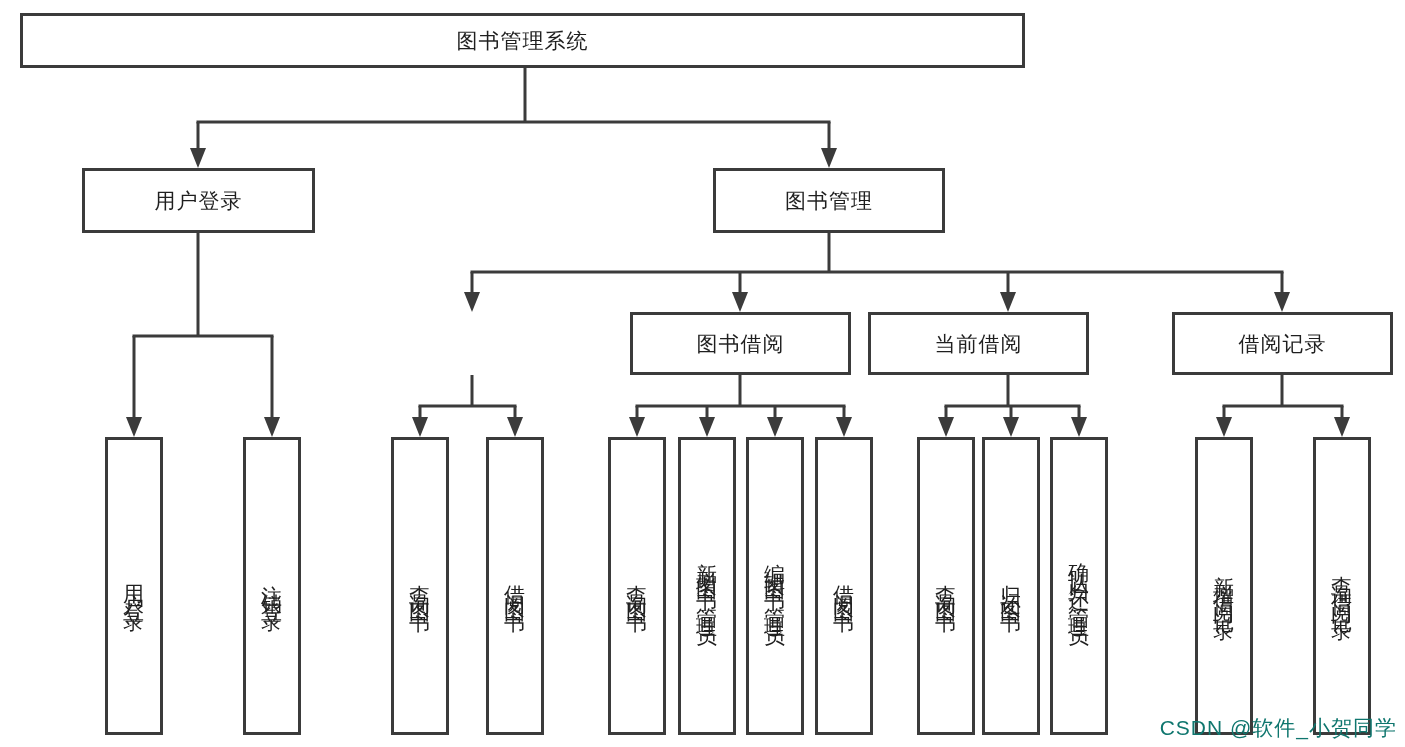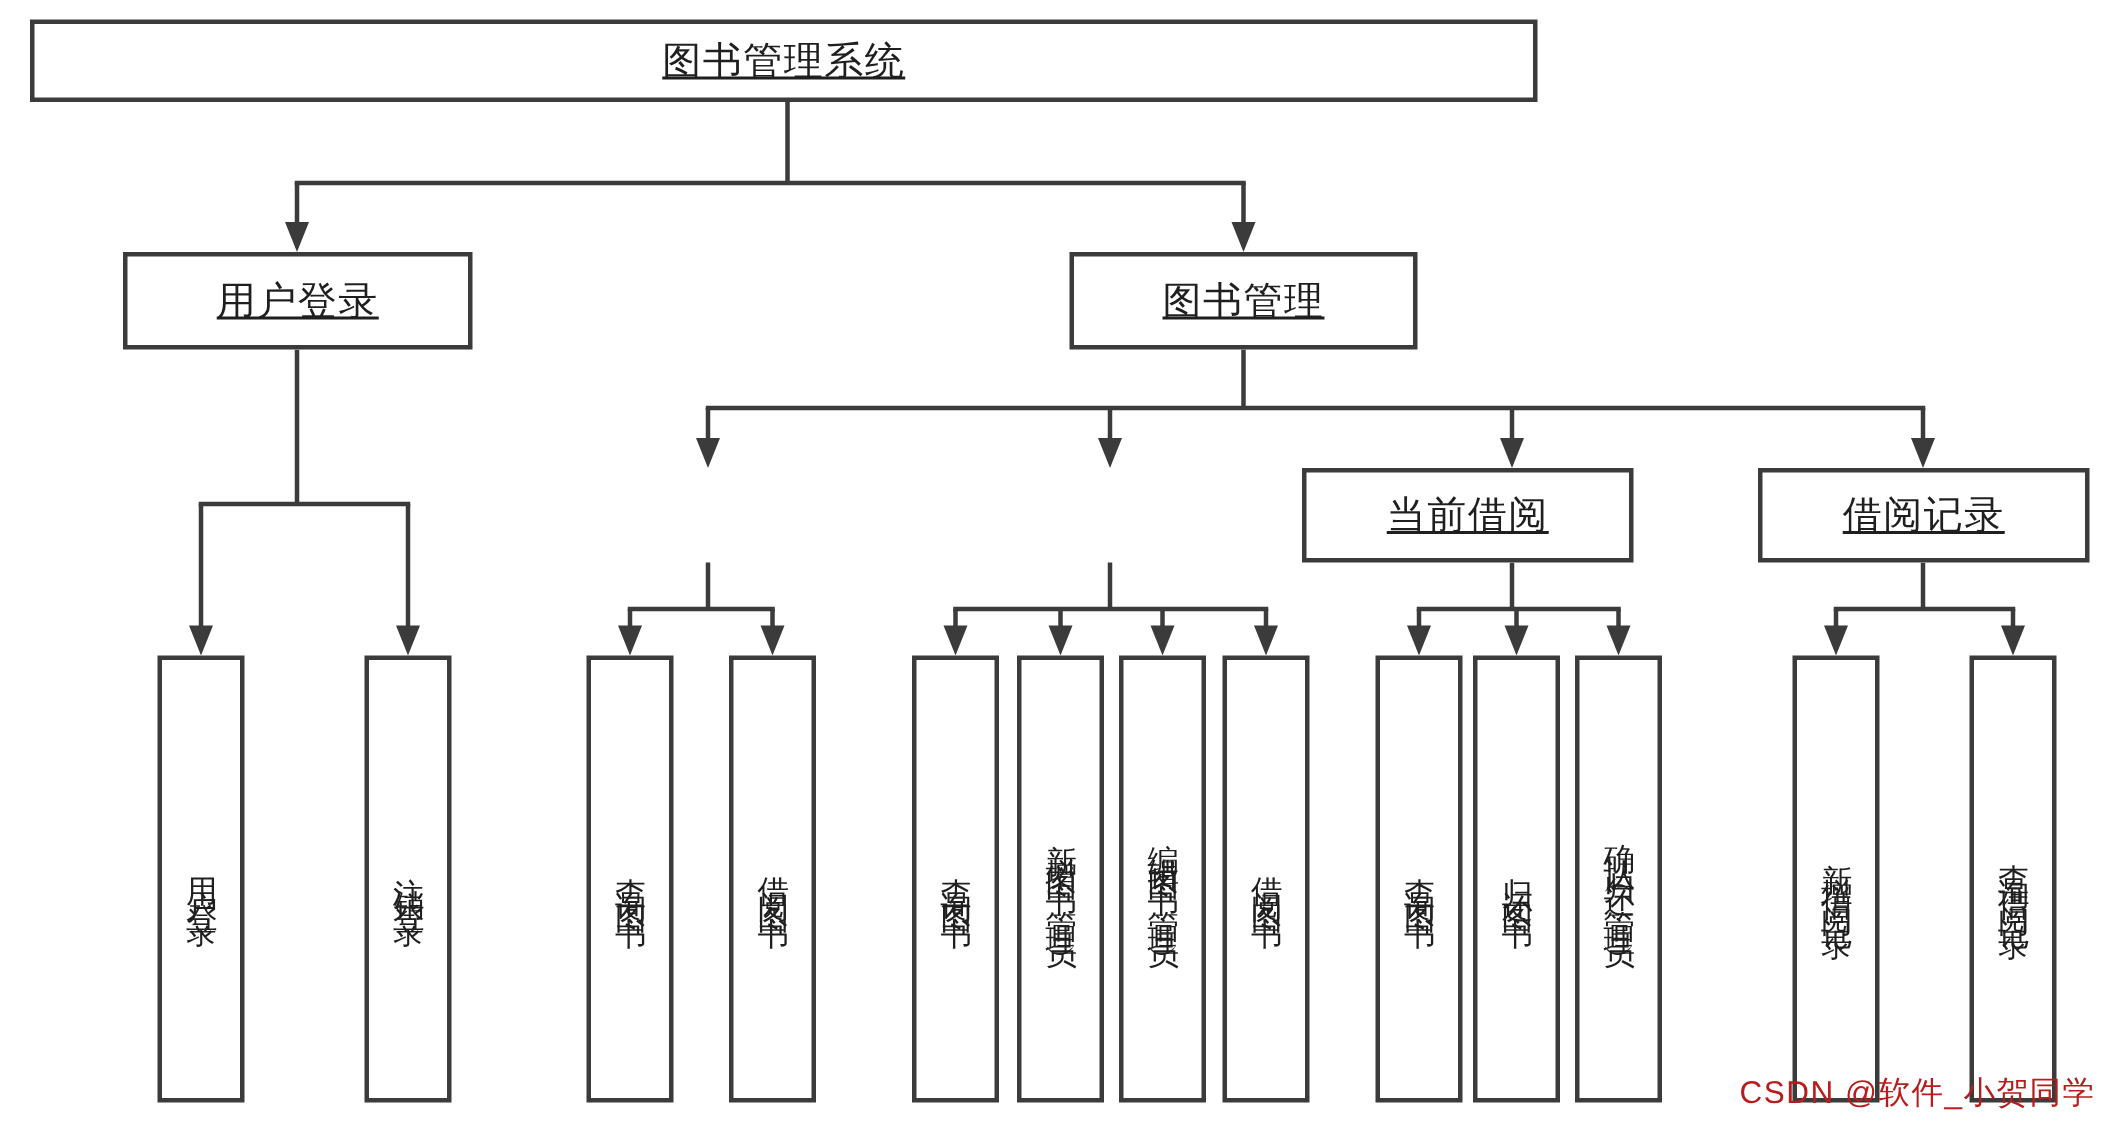--- a/index.html
+++ b/index.html
@@ -5,39 +5,39 @@
   html,body{margin:0;padding:0;background:#ffffff;}
   #stage{
     position:relative;width:1405px;height:747px;background:#ffffff;
     font-family:"Liberation Sans",sans-serif;color:#1f1f1f;overflow:hidden;
   }
   #connectors{position:absolute;left:0;top:0;z-index:0;}
   .box{
     position:absolute;box-sizing:border-box;border:3px solid #3b3b3b;background:#ffffff;
     display:flex;align-items:center;justify-content:center;z-index:1;
   }
-  .hbox{font-size:26px;letter-spacing:1px;text-decoration:underline;}
+  .hbox{font-size:21px;letter-spacing:1px;}
   .vbox{
     writing-mode:vertical-rl;text-orientation:mixed;
     font-size:21px;letter-spacing:9px;line-height:1;
   }
   .root{left:20px;top:13px;width:1005px;height:55px;}
   .n-user{left:82px;top:168px;width:233px;height:65px;}
   .n-mgmt{left:713px;top:168px;width:232px;height:65px;text-align:right;}
   .l3{top:312px;width:221px;height:63px;}
   .g0{left:362px;} .g1{left:630px;} .g2{left:868px;} .g3{left:1172px;}
   .leaf{top:437px;width:58px;height:298px;}
   .x134{left:105px;}  .x272{left:243px;}
   .x420{left:391px;}  .x515{left:486px;}
   .x637{left:608px;}  .x707{left:678px;} .x775{left:746px;} .x844{left:815px;}
   .x946{left:917px;}  .x1011{left:982px;} .x1079{left:1050px;}
   .x1224{left:1195px;} .x1342{left:1313px;}
   .watermark{
     position:absolute;right:8px;top:714px;z-index:5;
-    font-size:21px;color:#b91c1c;letter-spacing:1px;white-space:nowrap;
+    font-size:21px;color:#0f766e;letter-spacing:1px;white-space:nowrap;
   }
 </style>
 </head>
 <body>
 
 <div id="stage">
 
   <svg id="connectors" width="1405" height="747" viewBox="0 0 1405 747" aria-hidden="true">
     <g stroke="#3b3b3b" stroke-width="3" fill="none">
       <g>
@@ -109,20 +109,21 @@
       <polygon points="1216,417 1232,417 1224,437"></polygon>
       <polygon points="1334,417 1350,417 1342,437"></polygon>
     </g>
   </svg>
 
   <div class="box hbox root">图书管理系统</div>
 
   <div class="box hbox n-user">用户登录</div>
   <div class="box hbox n-mgmt">图书管理</div>
 
+  <div class="box hbox l3 g1">图书借阅</div>
   <div class="box hbox l3 g2">当前借阅</div>
   <div class="box hbox l3 g3">借阅记录</div>
 
   <div class="box vbox leaf x134">用户登录</div>
   <div class="box vbox leaf x272">注销登录</div>
 
   <div class="box vbox leaf x420">查询图书</div>
   <div class="box vbox leaf x515">借阅图书</div>
 
   <div class="box vbox leaf x637">查询图书</div>

